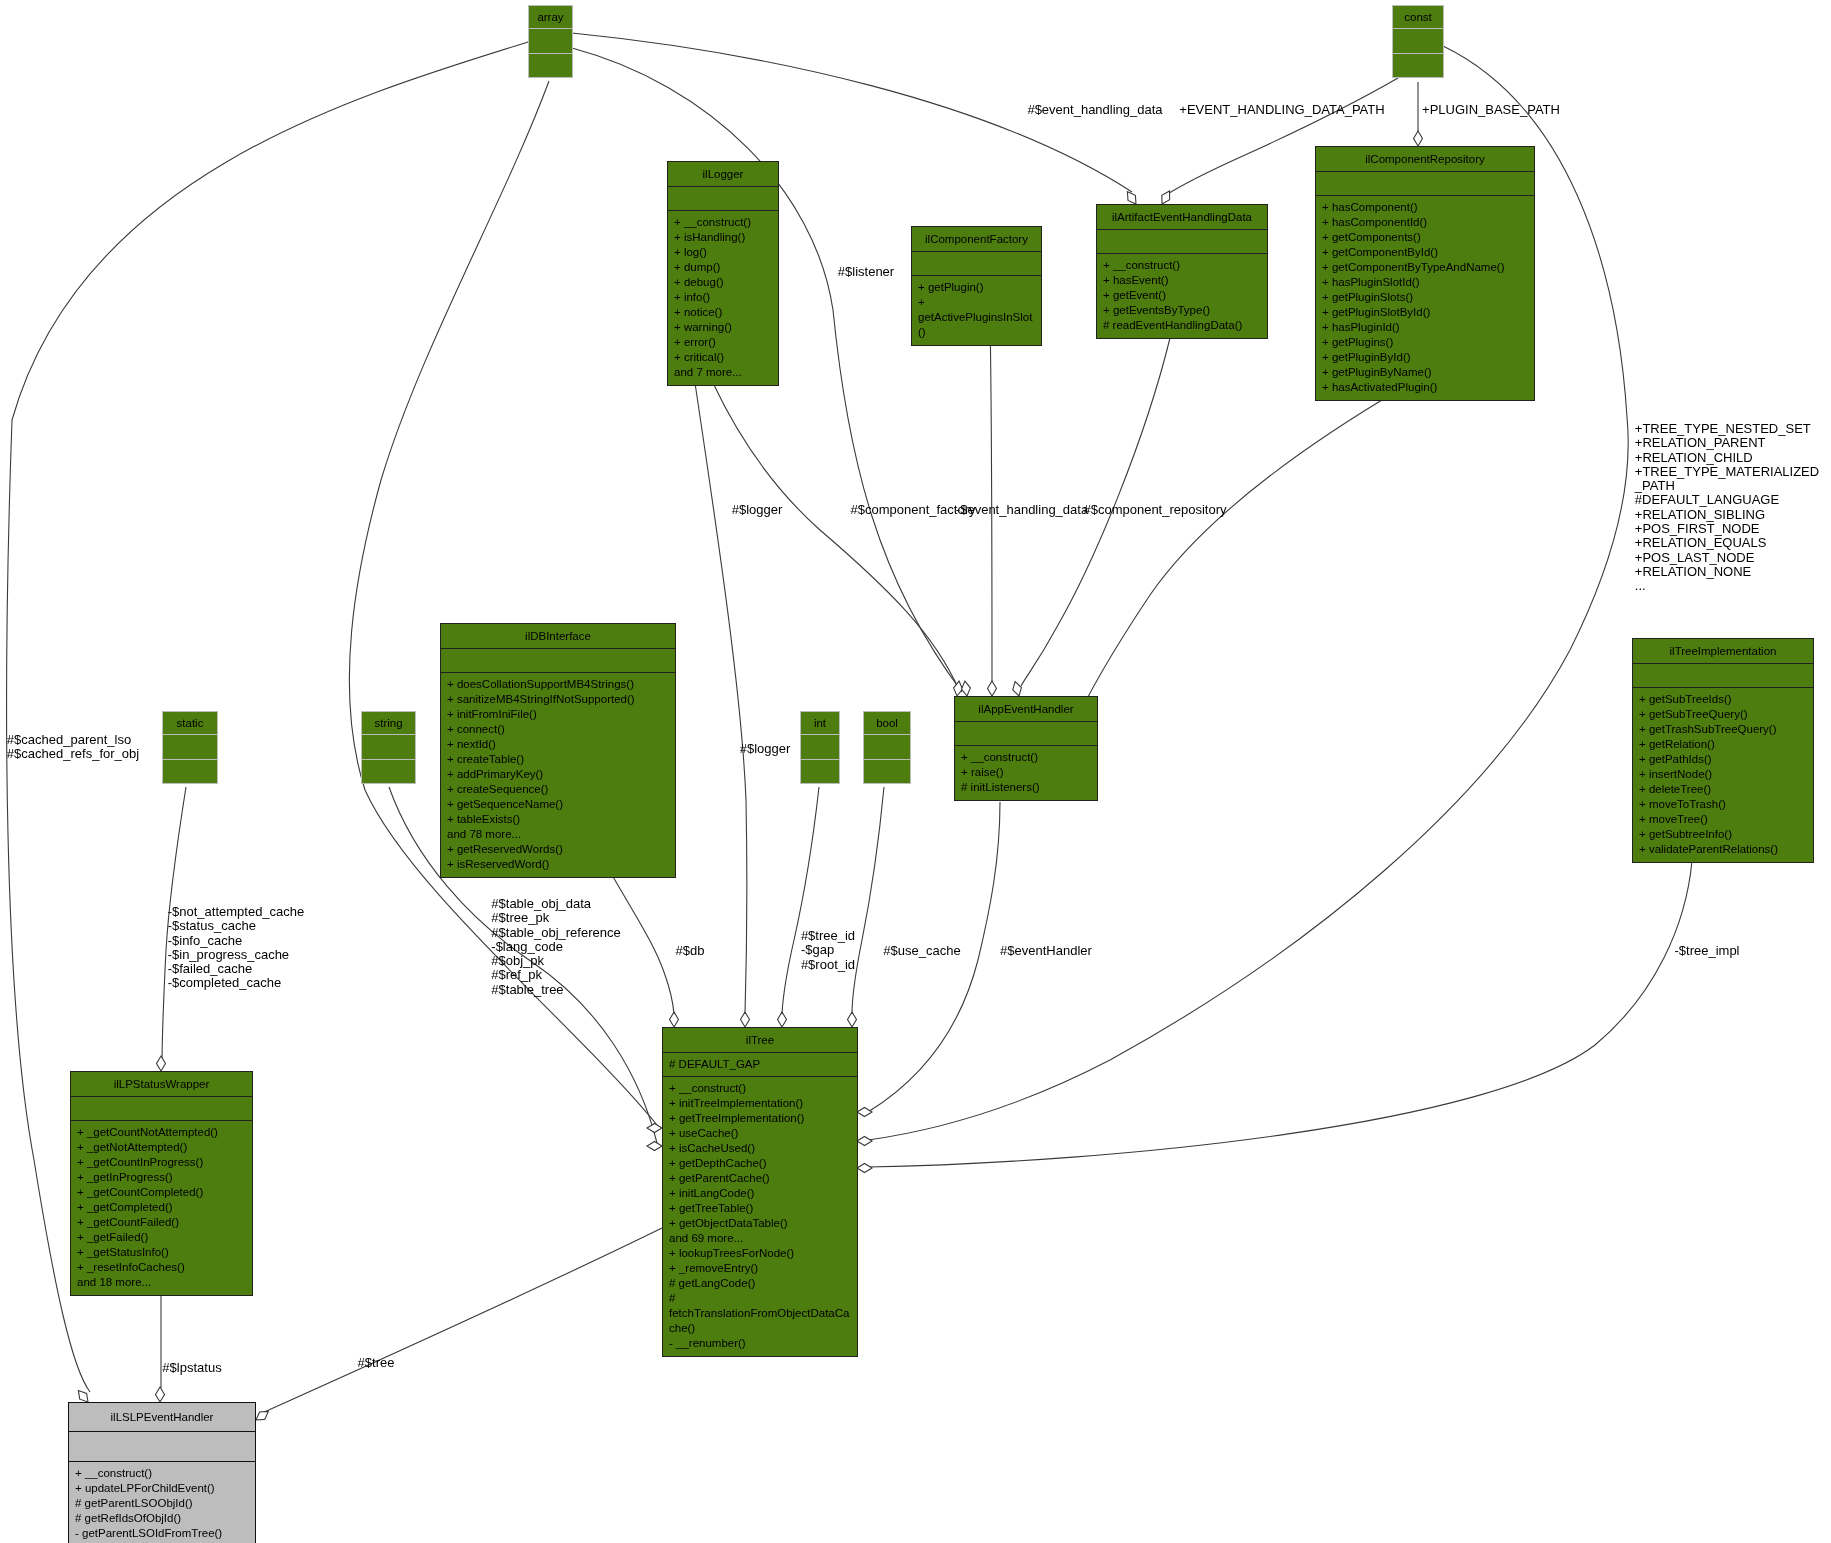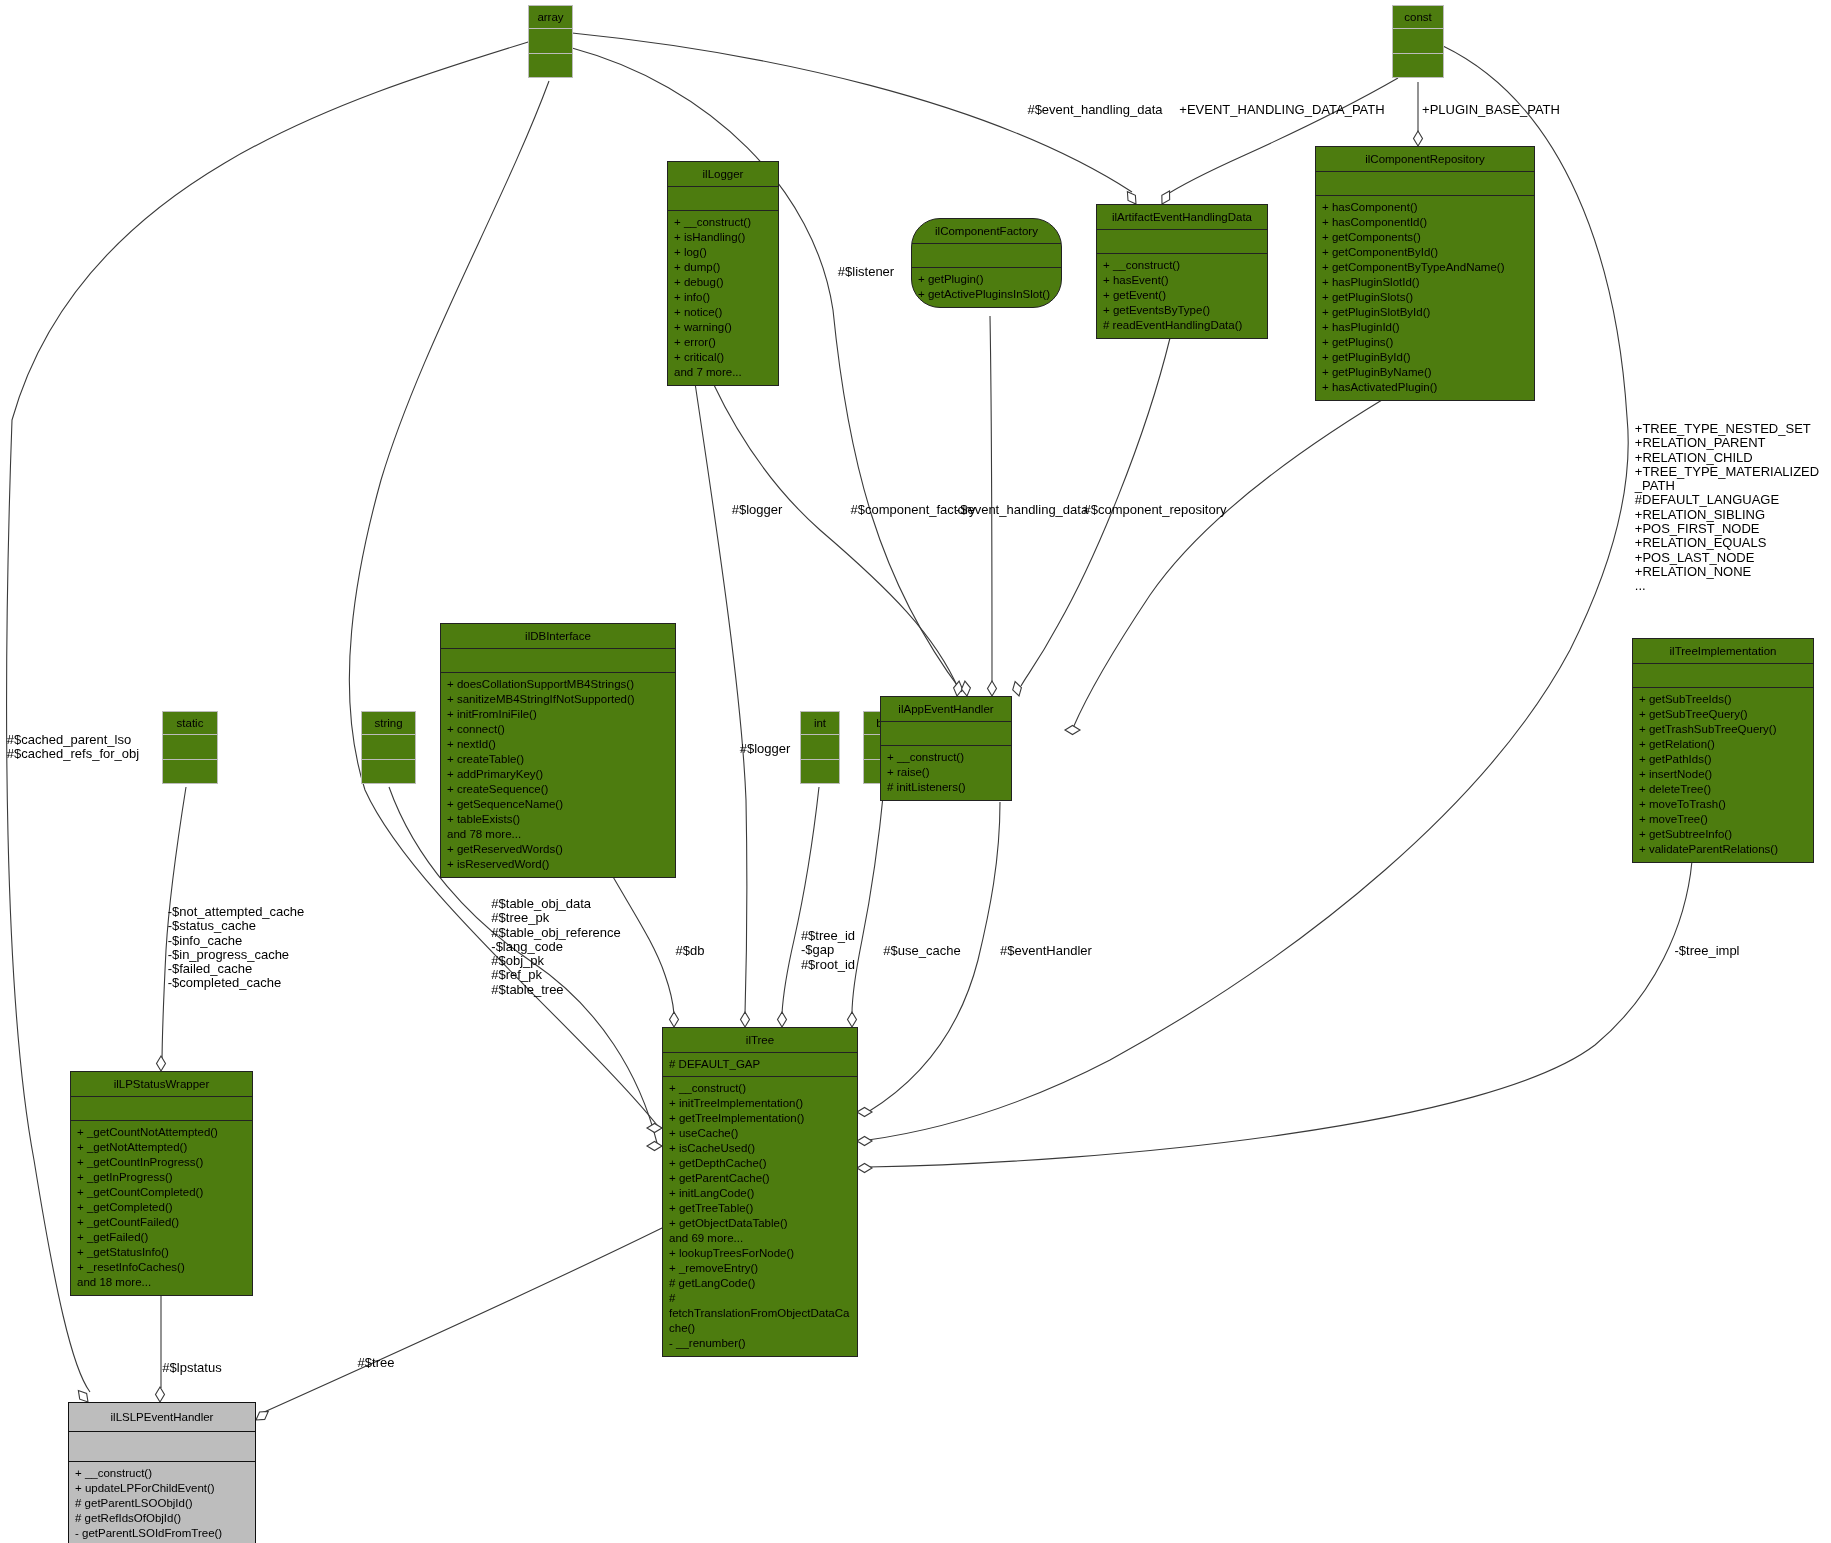--- a/index.html
+++ b/index.html
@@ -122,21 +122,21 @@
         <div class="m">+ debug()</div>
         <div class="m">+ info()</div>
         <div class="m">+ notice()</div>
         <div class="m">+ warning()</div>
         <div class="m">+ error()</div>
         <div class="m">+ critical()</div>
         <div class="m">and 7 more...</div>
       </div>
   </div>
 
-  <div class="box" style="left:911px;top:218px;width:151px;border-radius:29px;">
+  <div class="box" style="left:911px;top:226px;width:131px;">
     <div class="title">ilComponentFactory</div>
     <div class="attrs"></div>
     <div class="methods">
         <div class="m">+ getPlugin()</div>
         <div class="m">+ getActivePluginsInSlot()</div>
       </div>
   </div>
 
   <div class="box" style="left:1096px;top:204px;width:172px;">
     <div class="title">ilArtifactEventHandlingData</div>
@@ -201,21 +201,21 @@
         <div class="m">+ getPathIds()</div>
         <div class="m">+ insertNode()</div>
         <div class="m">+ deleteTree()</div>
         <div class="m">+ moveToTrash()</div>
         <div class="m">+ moveTree()</div>
         <div class="m">+ getSubtreeInfo()</div>
         <div class="m">+ validateParentRelations()</div>
       </div>
   </div>
 
-  <div class="box" style="left:880px;top:696px;width:132px;">
+  <div class="box" style="left:954px;top:696px;width:144px;">
     <div class="title">ilAppEventHandler</div>
     <div class="attrs"></div>
     <div class="methods">
         <div class="m">+ __construct()</div>
         <div class="m">+ raise()</div>
         <div class="m"># initListeners()</div>
       </div>
   </div>
 
   <div class="box" style="left:662px;top:1027px;width:196px;">

